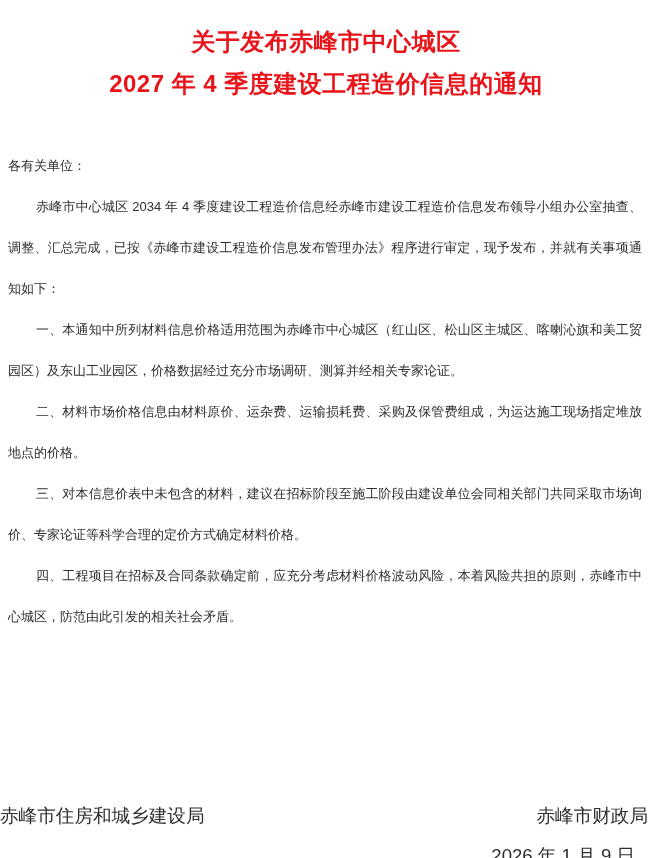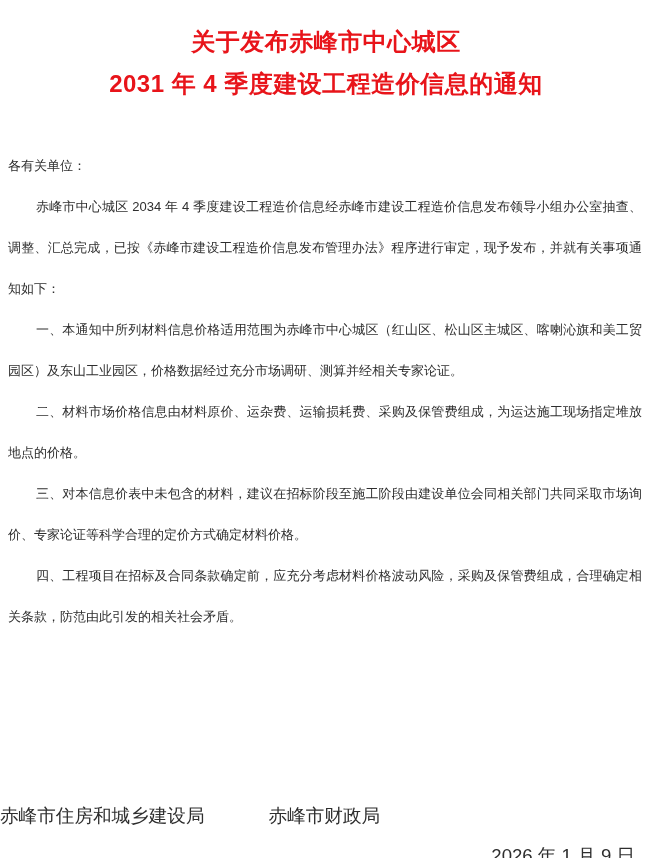--- a/index.html
+++ b/index.html
@@ -36,54 +36,54 @@
     margin: 0;
     text-indent: 28px;
   }
   .notice-body p.salutation {
     text-indent: 0;
   }
   .footer-signatures {
     position: absolute;
     top: 777px;
     left: 0;
-    right: 17px;
+    right: 4px;
     display: flex;
-    justify-content: flex-start;
-    gap: 64px;
+    justify-content: space-between;
+    gap: 84px;
     font-size: 18.6px;
     line-height: 42px;
     color: var(--text-color, #2e2e2e);
   }
   .footer-date {
     position: absolute;
     top: 817px;
     right: 17px;
     font-size: 18.6px;
     line-height: 42px;
     color: var(--text-color, #2e2e2e);
   }
 </style>
 </head>
 <body>
 
 <div class="page" style="--page-bg: #ffffff; --title-color: #e8141a; --text-color: #2e2e2e;">
 
   <div class="notice-title">
     <div>关于发布赤峰市中心城区</div>
-    <div>2031 年 4 季度建设工程造价信息的通知</div>
+    <div>2027 年 4 季度建设工程造价信息的通知</div>
   </div>
 
   <div class="notice-body">
     <p class="salutation">各有关单位：</p>
     <p>赤峰市中心城区 2034 年 4 季度建设工程造价信息经赤峰市建设工程造价信息发布领导小组办公室抽查、调整、汇总完成，已按《赤峰市建设工程造价信息发布管理办法》程序进行审定，现予发布，并就有关事项通知如下：</p>
     <p>一、本通知中所列材料信息价格适用范围为赤峰市中心城区（红山区、松山区主城区、喀喇沁旗和美工贸园区）及东山工业园区，价格数据经过充分市场调研、测算并经相关专家论证。</p>
     <p>二、材料市场价格信息由材料原价、运杂费、运输损耗费、采购及保管费组成，为运达施工现场指定堆放地点的价格。</p>
     <p>三、对本信息价表中未包含的材料，建议在招标阶段至施工阶段由建设单位会同相关部门共同采取市场询价、专家论证等科学合理的定价方式确定材料价格。</p>
-    <p>四、工程项目在招标及合同条款确定前，应充分考虑材料价格波动风险，采购及保管费组成，合理确定相关条款，防范由此引发的相关社会矛盾。</p>
+    <p>四、工程项目在招标及合同条款确定前，应充分考虑材料价格波动风险，本着风险共担的原则，赤峰市中心城区，防范由此引发的相关社会矛盾。</p>
   </div>
 
   <div class="footer-signatures">
     <span>赤峰市住房和城乡建设局</span>
     <span>赤峰市财政局</span>
   </div>
 
   <div class="footer-date">2026 年 1 月 9 日</div>
 
 </div>

